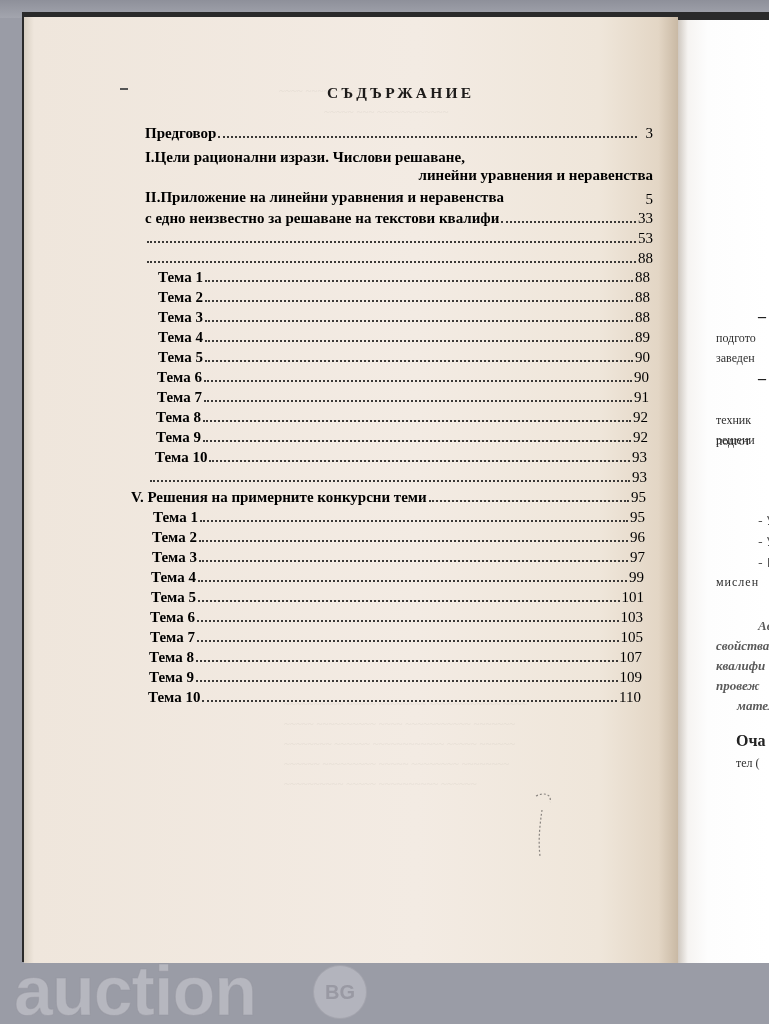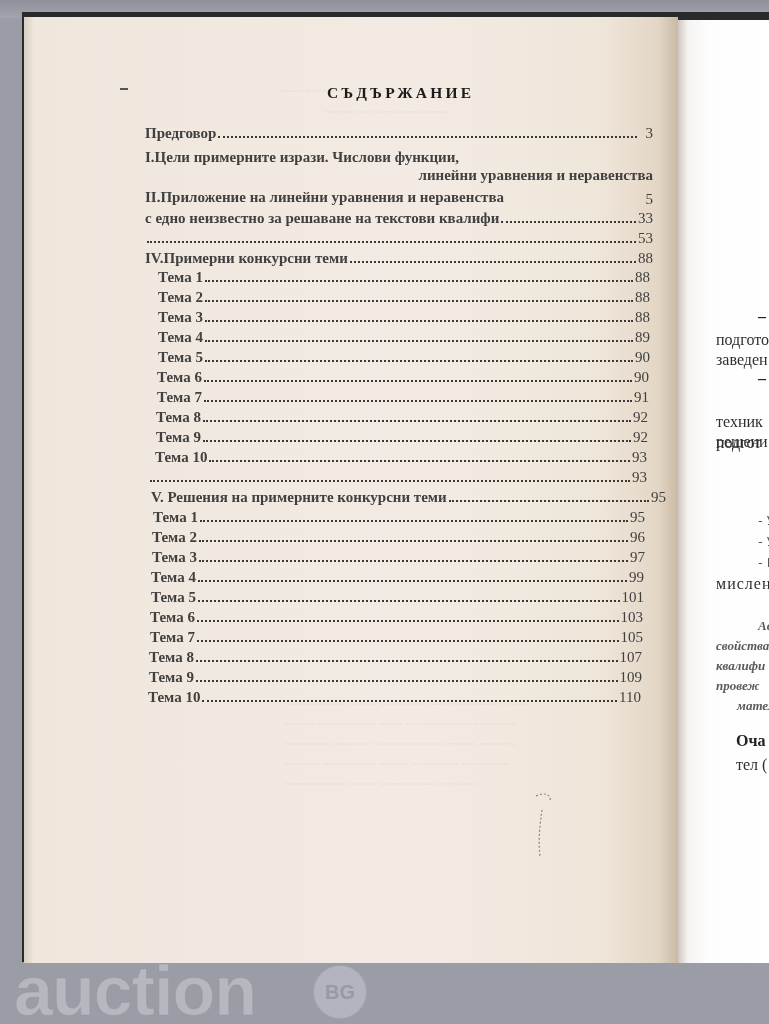--- a/index.html
+++ b/index.html
@@ -25,41 +25,41 @@
       position: absolute; color: rgba(120,110,100,0.10); font-size: 11px;
       font-family: "Liberation Serif", serif; white-space: nowrap;
     }
     .right-page {
       position: absolute; left: 678px; top: 20px; width: 91px; height: 943px;
       background: linear-gradient(90deg, #cfc8c0 0px, #f6f4f2 10px, #fdfdfd 30px, #ffffff 100%);
       overflow: hidden;
     }
     .right-page .frag {
       position: absolute; left: 0; white-space: nowrap; color: #2e2e2e;
-      font-family: "Liberation Serif", serif; font-size: 16px;
+      font-family: "Liberation Serif", serif; font-size: 12px;
     }
     .right-page .frag.ital { font-style: italic; font-weight: bold; color: #5a5a5a; font-size: 13px; }
     .right-page .frag.sans { font-family: "DejaVu Sans", sans-serif; font-size: 13px; color: #555; }
     .right-page .frag.big { font-size: 16px; font-weight: bold; color: #222; }
 
     .toc-title {
       position: absolute; left: 327px; top: 84px;
       font-family: "Liberation Serif", serif; font-weight: bold; font-size: 15.5px;
       letter-spacing: 3.2px; color: #1d1b1a;
     }
     .dash-mark {
       position: absolute; left: 120px; top: 88px; width: 8px; height: 2px; background: #555;
     }
     .toc {
       position: absolute; left: 0; top: 0; width: 100%; height: 100%;
     }
     .toc-line {
       position: absolute; height: 20px; display: flex; align-items: flex-end;
       font-family: "Liberation Serif", serif; font-weight: bold; font-size: 15px;
-      color: #404040; white-space: nowrap; line-height: 18px;
+      color: #000000; white-space: nowrap; line-height: 18px;
     }
     .toc-line .t { flex: 0 0 auto; }
     .toc-line .dots {
       flex: 1 1 auto; overflow: hidden; margin: 0 2px; height: 14px;
       border-bottom: 2px dotted #3a3836; margin-bottom: 4px;
     }
     .toc-line .p { flex: 0 0 auto; font-weight: normal; min-width: 14px; text-align: right; }
 
     .pencil {
       position: absolute; left: 528px; top: 790px; width: 30px; height: 80px;
@@ -120,41 +120,40 @@
 <div class="dash-mark"></div>
 <div class="toc-title">СЪДЪРЖАНИЕ</div>
 
 <div class="toc">
   <div class="toc-line" style="left:145px;width:508px;top:122px;">
       <span class="t">Предговор</span>
       <span class="dots"></span>
       <span class="p">3</span>
     </div>
   <div class="toc-line plain" style="left:145px;width:508px;top:146px;">
-      <span class="t">I.Цели примерните изрази. Числови функции,</span>
+      <span class="t">I.Цели рационални изрази. Числови решаване,</span>
     </div>
   <div class="toc-line" style="left:145px;width:508px;top:166px;flex-direction:column;">
       <span class="t">линейни уравнения и неравенства</span>
       <span class="dots"></span>
       <span class="p">5</span>
     </div>
   <div class="toc-line plain" style="left:145px;width:508px;top:186px;">
       <span class="t">II.Приложение на линейни уравнения и неравенства</span>
     </div>
   <div class="toc-line" style="left:145px;width:508px;top:207px;">
       <span class="t">с едно неизвестно за решаване на текстови квалифи</span>
       <span class="dots"></span>
       <span class="p">33</span>
     </div>
   <div class="toc-line" style="left:145px;width:508px;top:227px;">
       <span class="dots"></span>
       <span class="p">53</span>
     </div>
   <div class="toc-line" style="left:145px;width:508px;top:247px;">
-      <span class="t">IV.Примерни конкурсни теми</span>
       <span class="dots"></span>
       <span class="p">88</span>
     </div>
 
   <div class="toc-line" style="left:158px;width:492px;top:266px;">
       <span class="t">Тема 1</span>
       <span class="dots"></span>
       <span class="p">88</span>
     </div>
   <div class="toc-line" style="left:158px;width:492px;top:286px;">
@@ -201,21 +200,21 @@
       <span class="t">Тема 10</span>
       <span class="dots"></span>
       <span class="p">93</span>
     </div>
   <div class="toc-line" style="left:148px;width:499px;top:466px;">
       <span class="t"></span>
       <span class="dots"></span>
       <span class="p">93</span>
     </div>
 
-  <div class="toc-line" style="left:131px;width:515px;top:486px;margin-left:20px;">
+  <div class="toc-line" style="left:131px;width:515px;top:486px;">
       <span class="t">V. Решения на примерните конкурсни теми</span>
       <span class="dots"></span>
       <span class="p">95</span>
     </div>
   <div class="toc-line" style="left:153px;width:492px;top:506px;">
       <span class="t">Тема 1</span>
       <span class="dots"></span>
       <span class="p">95</span>
     </div>
   <div class="toc-line" style="left:152px;width:493px;top:526px;">

